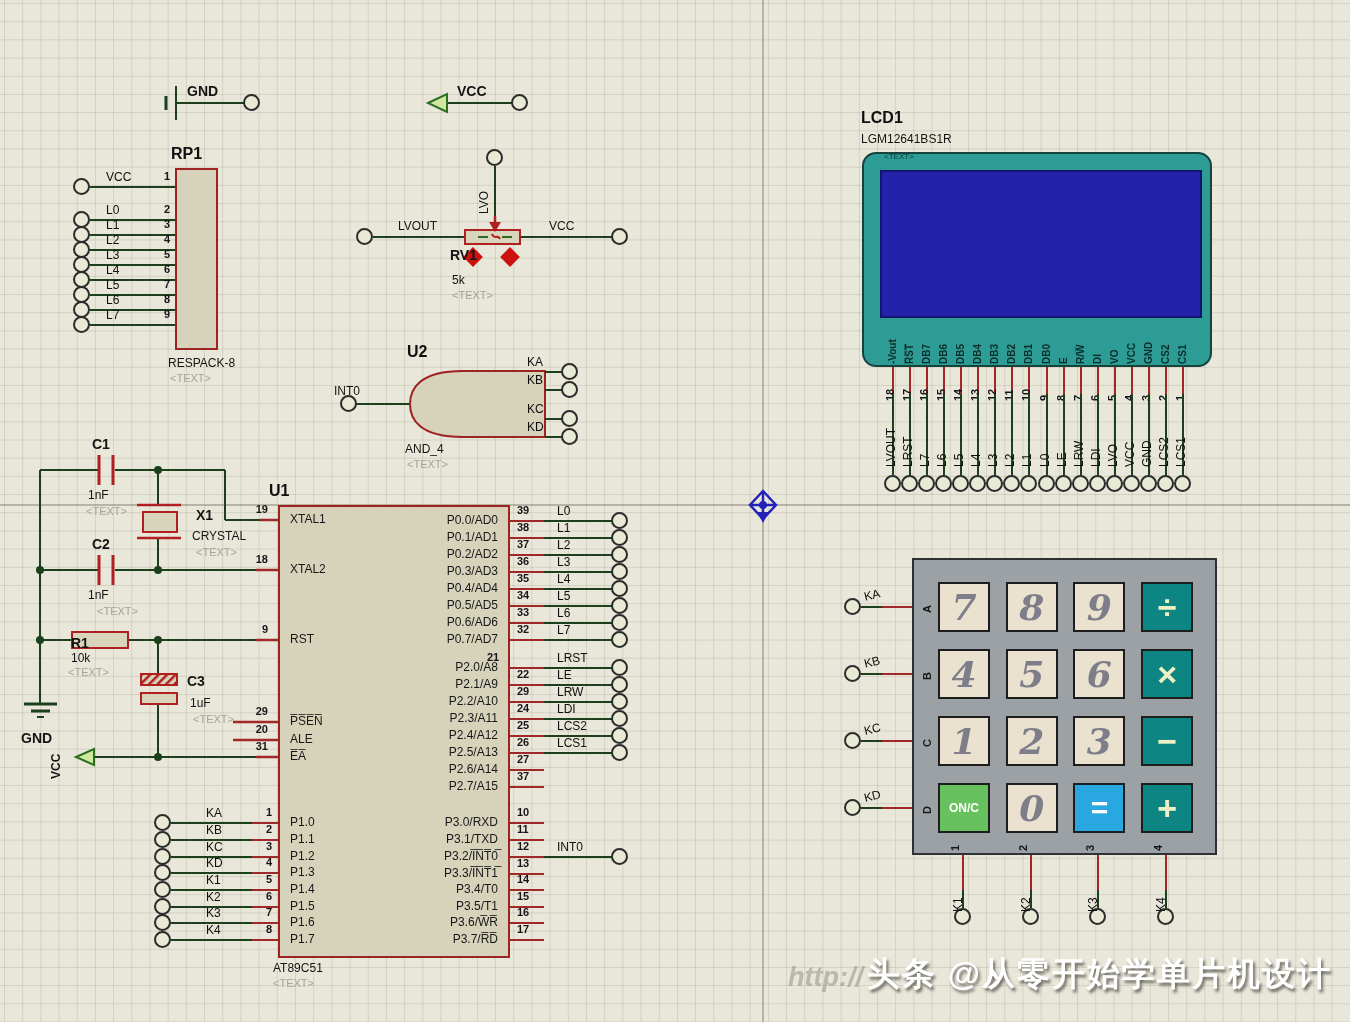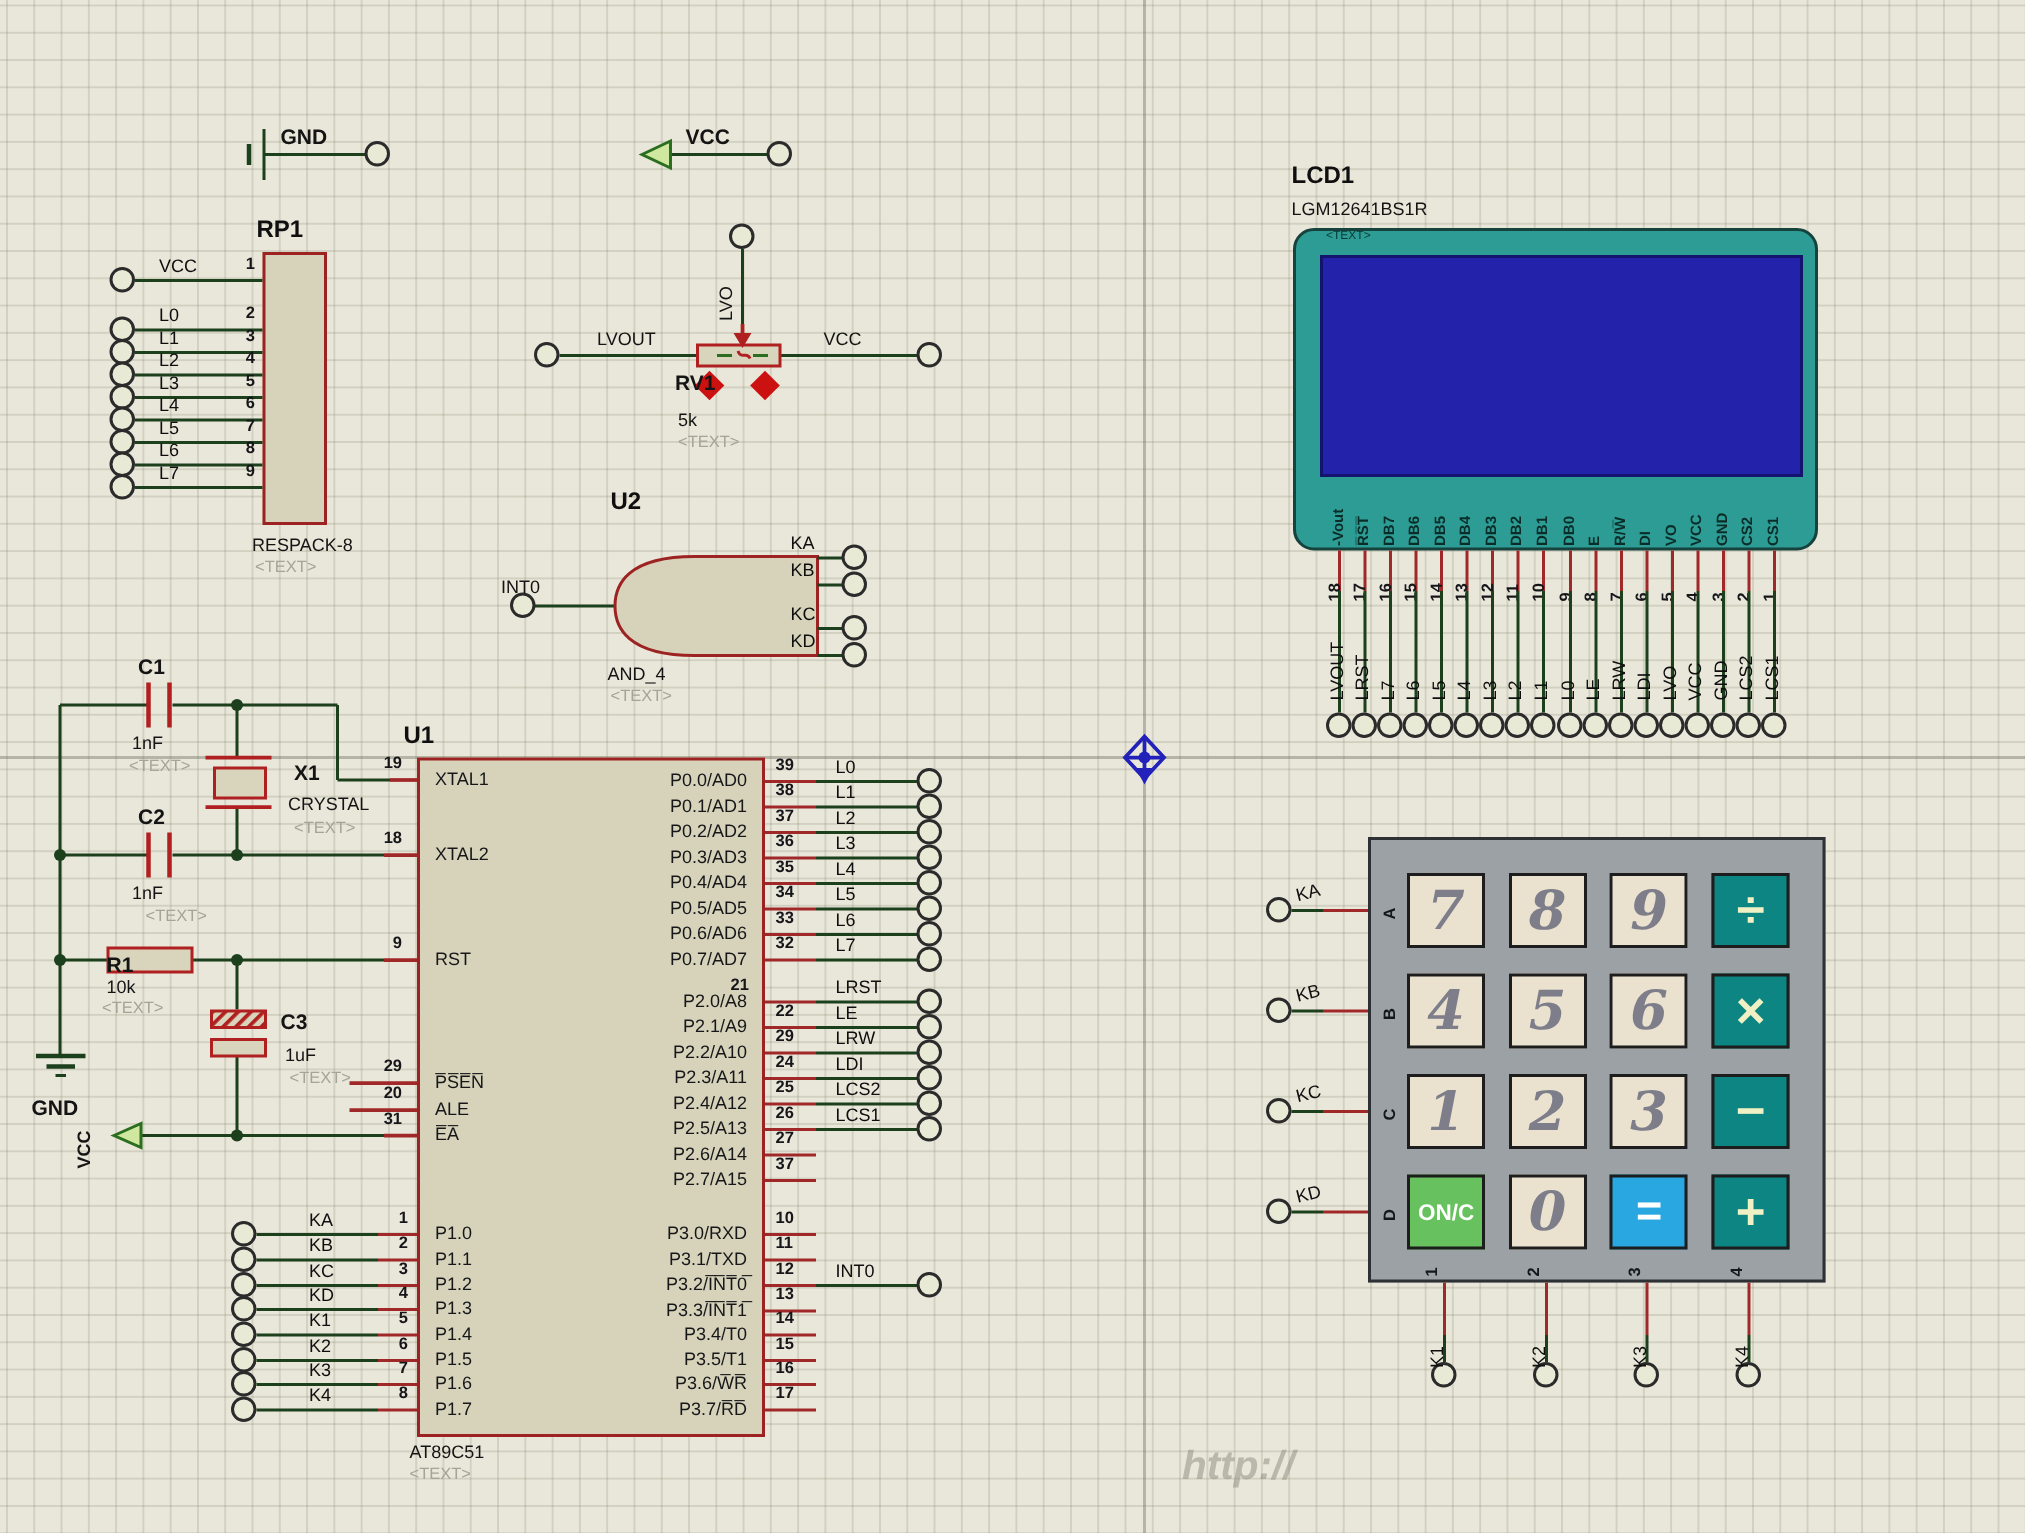--- a/index.html
+++ b/index.html
@@ -35,21 +35,21 @@
   .term{position:absolute;width:13px;height:13px;border:2px solid #2b2b2b;border-radius:50%;background:#e9ead6;box-sizing:content-box}
   
   .lcd-body{position:absolute;left:862px;top:152px;width:350px;height:215px;background:#2d9c94;border:2px solid #17433e;border-radius:14px;z-index:2;box-sizing:border-box}
   .lcd-screen{position:absolute;left:880px;top:170px;width:322px;height:148px;background:#2222aa;border:2px solid #14146e;z-index:3;box-sizing:border-box}
   .lcd-pkg{position:absolute;font-size:10px;font-weight:bold;color:#0b2d29;line-height:1;white-space:nowrap}
   
   .kp-panel{position:absolute;left:912px;top:558px;width:305px;height:297px;background:#9ba1a5;border:2px solid #2e3134;z-index:2;box-sizing:border-box}
   .key{position:absolute;width:52px;height:50px;border:2px solid #1d1d1d;display:flex;align-items:center;justify-content:center;box-sizing:border-box;z-index:4;cursor:pointer}
   .k-num{background:#eae2cf;color:#7e7e8a;font-family:"DejaVu Serif",serif;font-style:italic;font-weight:bold;font-size:36px}
   .k-op{background:#0d8582;color:#eff0c4;font-weight:bold;font-size:34px}
-  .k-on{background:#67c15e;color:#fff;font-weight:bold;font-size:15px}
+  .k-on{background:#67c15e;color:#fff;font-weight:bold;font-size:12px}
   .k-eq{background:#28a7e0;color:#fff;font-weight:bold;font-size:30px}
   .rowletter{position:absolute;left:922px;font-size:11px;font-weight:bold;color:#15181a;line-height:1;z-index:4}
   
   .wm{position:absolute;right:18px;top:952px;font-size:33px;font-weight:bold;color:#ffffff;letter-spacing:2px;text-shadow:2px 3px 3px rgba(90,88,80,.85);z-index:9;white-space:nowrap}
   .wm-faint{position:absolute;left:788px;top:962px;font-size:27px;font-weight:bold;color:rgba(140,138,126,.5);z-index:8;white-space:nowrap;font-style:italic}
   .lcd-note{position:absolute;left:884px;top:153px;font-size:8px;color:#0a3a35;z-index:4;line-height:1}
 </style>
 </head>
 <body>
 
@@ -164,21 +164,21 @@
 
   <div class="lbl med" style="left:187px;top:84px">GND</div>
   <div class="lbl med" style="left:457px;top:84px">VCC</div>
   <div class="lbl" style="left:398px;top:220px">LVOUT</div>
   <div class="lbl" style="left:549px;top:220px">VCC</div>
   <div class="lbl vert" style="left:478px;top:214px">LVO</div>
   <div class="lbl med" style="left:450px;top:248px">RV1</div>
   <div class="lbl" style="left:452px;top:274px">5k</div>
   <div class="lbl ghost" style="left:452px;top:290px">&lt;TEXT&gt;</div>
 
-  <div class="lbl ref" style="left:407px;top:327px">U2</div>
+  <div class="lbl ref" style="left:407px;top:344px">U2</div>
   <div class="lbl" style="left:405px;top:443px">AND_4</div>
   <div class="lbl ghost" style="left:407px;top:459px">&lt;TEXT&gt;</div>
   <div class="lbl" style="left:334px;top:385px">INT0</div>
 
   <div class="lbl ref" style="left:171px;top:146px">RP1</div>
   <div class="lbl" style="left:168px;top:357px">RESPACK-8</div>
   <div class="lbl ghost" style="left:170px;top:373px">&lt;TEXT&gt;</div>
 
   <div class="lbl ref" style="left:861px;top:110px">LCD1</div>
   <div class="lbl" style="left:861px;top:133px">LGM12641BS1R</div>
@@ -903,14 +903,15 @@
       <div class="key k-eq" style="left: 1073.4px; top: 783px;">
         <span>=</span>
       </div>
 
       <div class="key k-op" style="left: 1141.1px; top: 783px;">
         <span>+</span>
       </div>
     </div>
 
   <div class="wm-faint">http://</div>
+  <div class="wm">头条 @从零开始学单片机设计</div>
 
 </div>
 
 </body></html>

